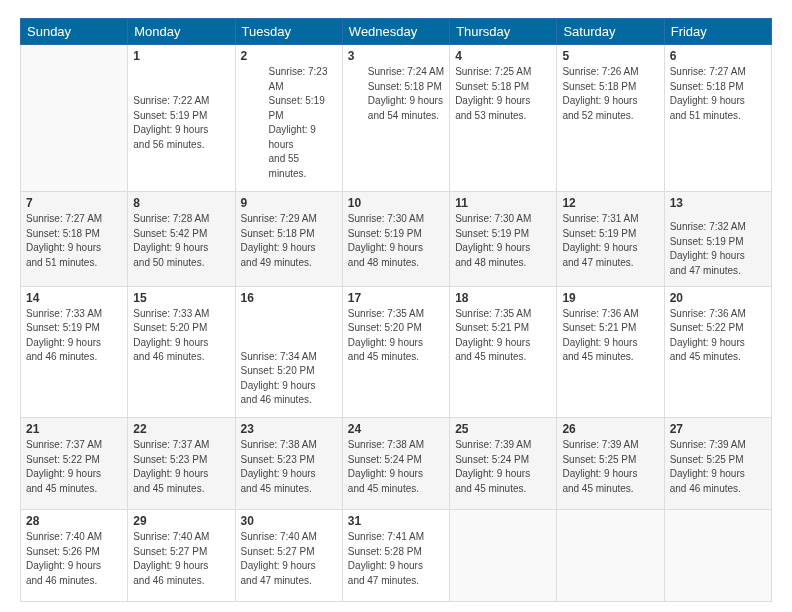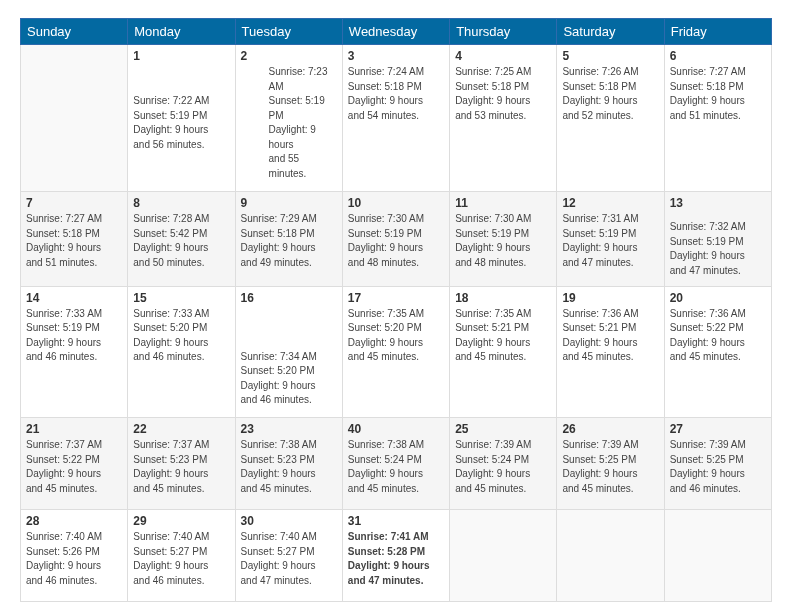--- a/index.html
+++ b/index.html
@@ -128,21 +128,21 @@
           </td>
           <td>
             <span class="day-num">2</span>
             <div class="cell-info" style="white-space: pre-line; margin-left: 28px;">Sunrise: 7:23 AM
 Sunset: 5:19 PM
 Daylight: 9 hours
 and 55 minutes.</div>
           </td>
           <td>
             <span class="day-num">3</span>
-            <div class="cell-info" style="white-space: pre-line;">Sunrise: 7:24 AM
+            <div class="cell-info" style="white-space: pre-line; margin-left: 20px;">Sunrise: 7:24 AM
 Sunset: 5:18 PM
 Daylight: 9 hours
 and 54 minutes.</div>
           </td>
           <td>
             <span class="day-num">4</span>
             <div class="cell-info" style="white-space: pre-line;">Sunrise: 7:25 AM
 Sunset: 5:18 PM
 Daylight: 9 hours
 and 53 minutes.</div>
@@ -280,21 +280,21 @@
 and 45 minutes.</div>
           </td>
           <td>
             <span class="day-num">23</span>
             <div class="cell-info" style="white-space: pre-line;">Sunrise: 7:38 AM
 Sunset: 5:23 PM
 Daylight: 9 hours
 and 45 minutes.</div>
           </td>
           <td>
-            <span class="day-num">40</span>
+            <span class="day-num">24</span>
             <div class="cell-info" style="white-space: pre-line;">Sunrise: 7:38 AM
 Sunset: 5:24 PM
 Daylight: 9 hours
 and 45 minutes.</div>
           </td>
           <td>
             <span class="day-num">25</span>
             <div class="cell-info" style="white-space: pre-line;">Sunrise: 7:39 AM
 Sunset: 5:24 PM
 Daylight: 9 hours
@@ -332,21 +332,21 @@
           </td>
           <td>
             <span class="day-num">30</span>
             <div class="cell-info" style="white-space: pre-line;">Sunrise: 7:40 AM
 Sunset: 5:27 PM
 Daylight: 9 hours
 and 47 minutes.</div>
           </td>
           <td>
             <span class="day-num">31</span>
-            <div class="cell-info" style="white-space: pre-line; font-weight: bold;">Sunrise: 7:41 AM
+            <div class="cell-info" style="white-space: pre-line;">Sunrise: 7:41 AM
 Sunset: 5:28 PM
 Daylight: 9 hours
 and 47 minutes.</div>
           </td>
           <td class="empty-cell"></td>
           <td class="empty-cell"></td>
           <td class="empty-cell"></td>
         </tr>
       </tbody>
   </table>

